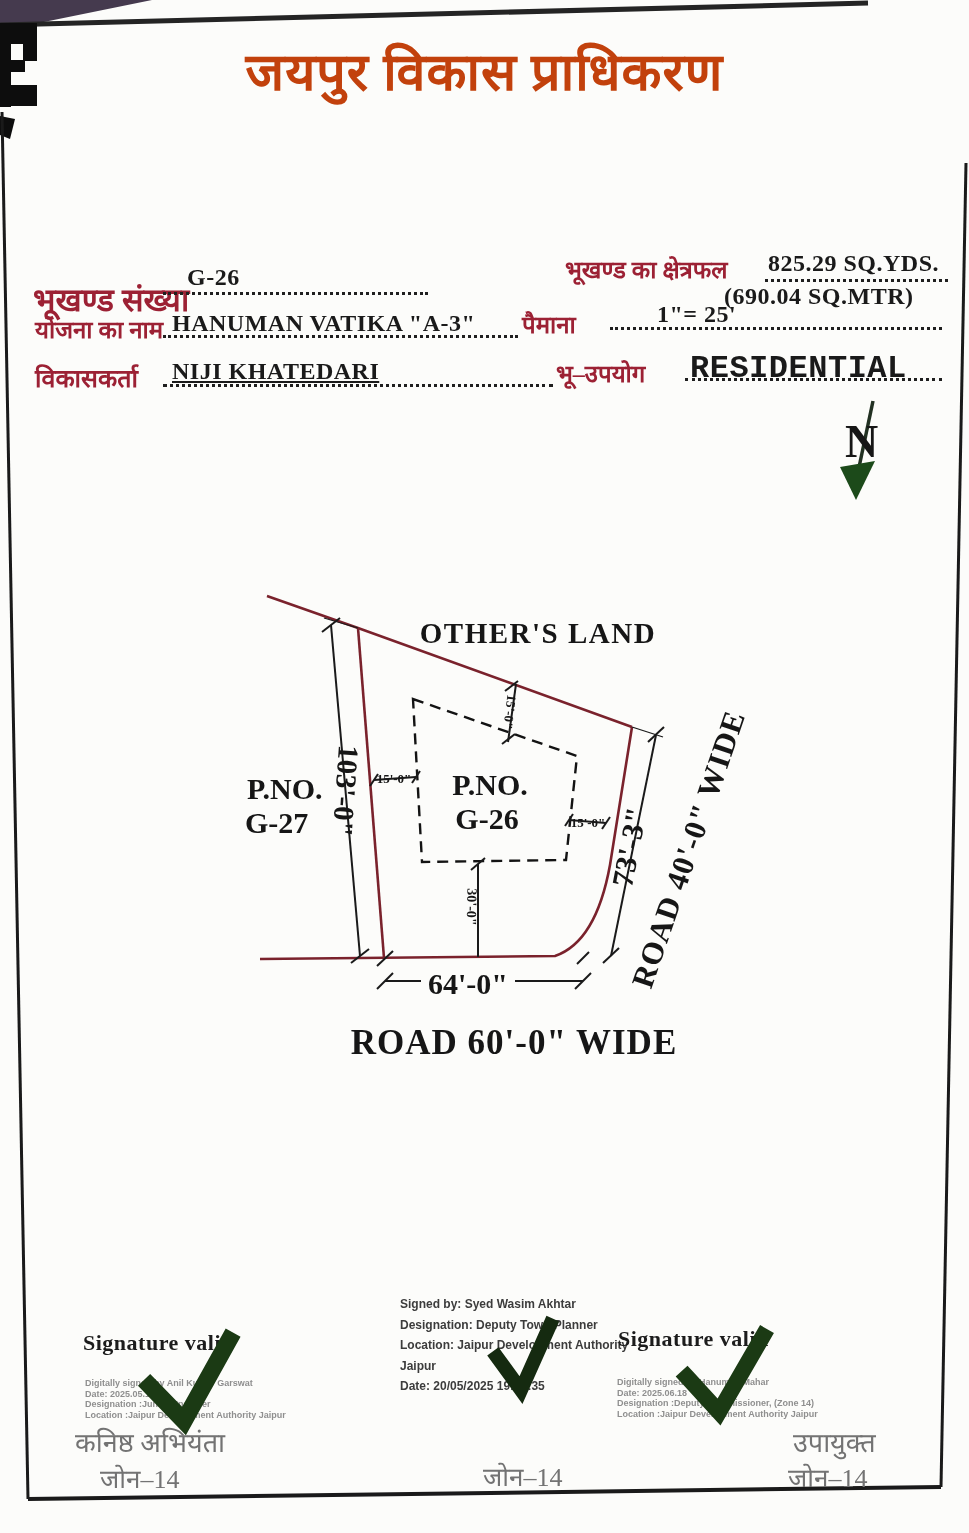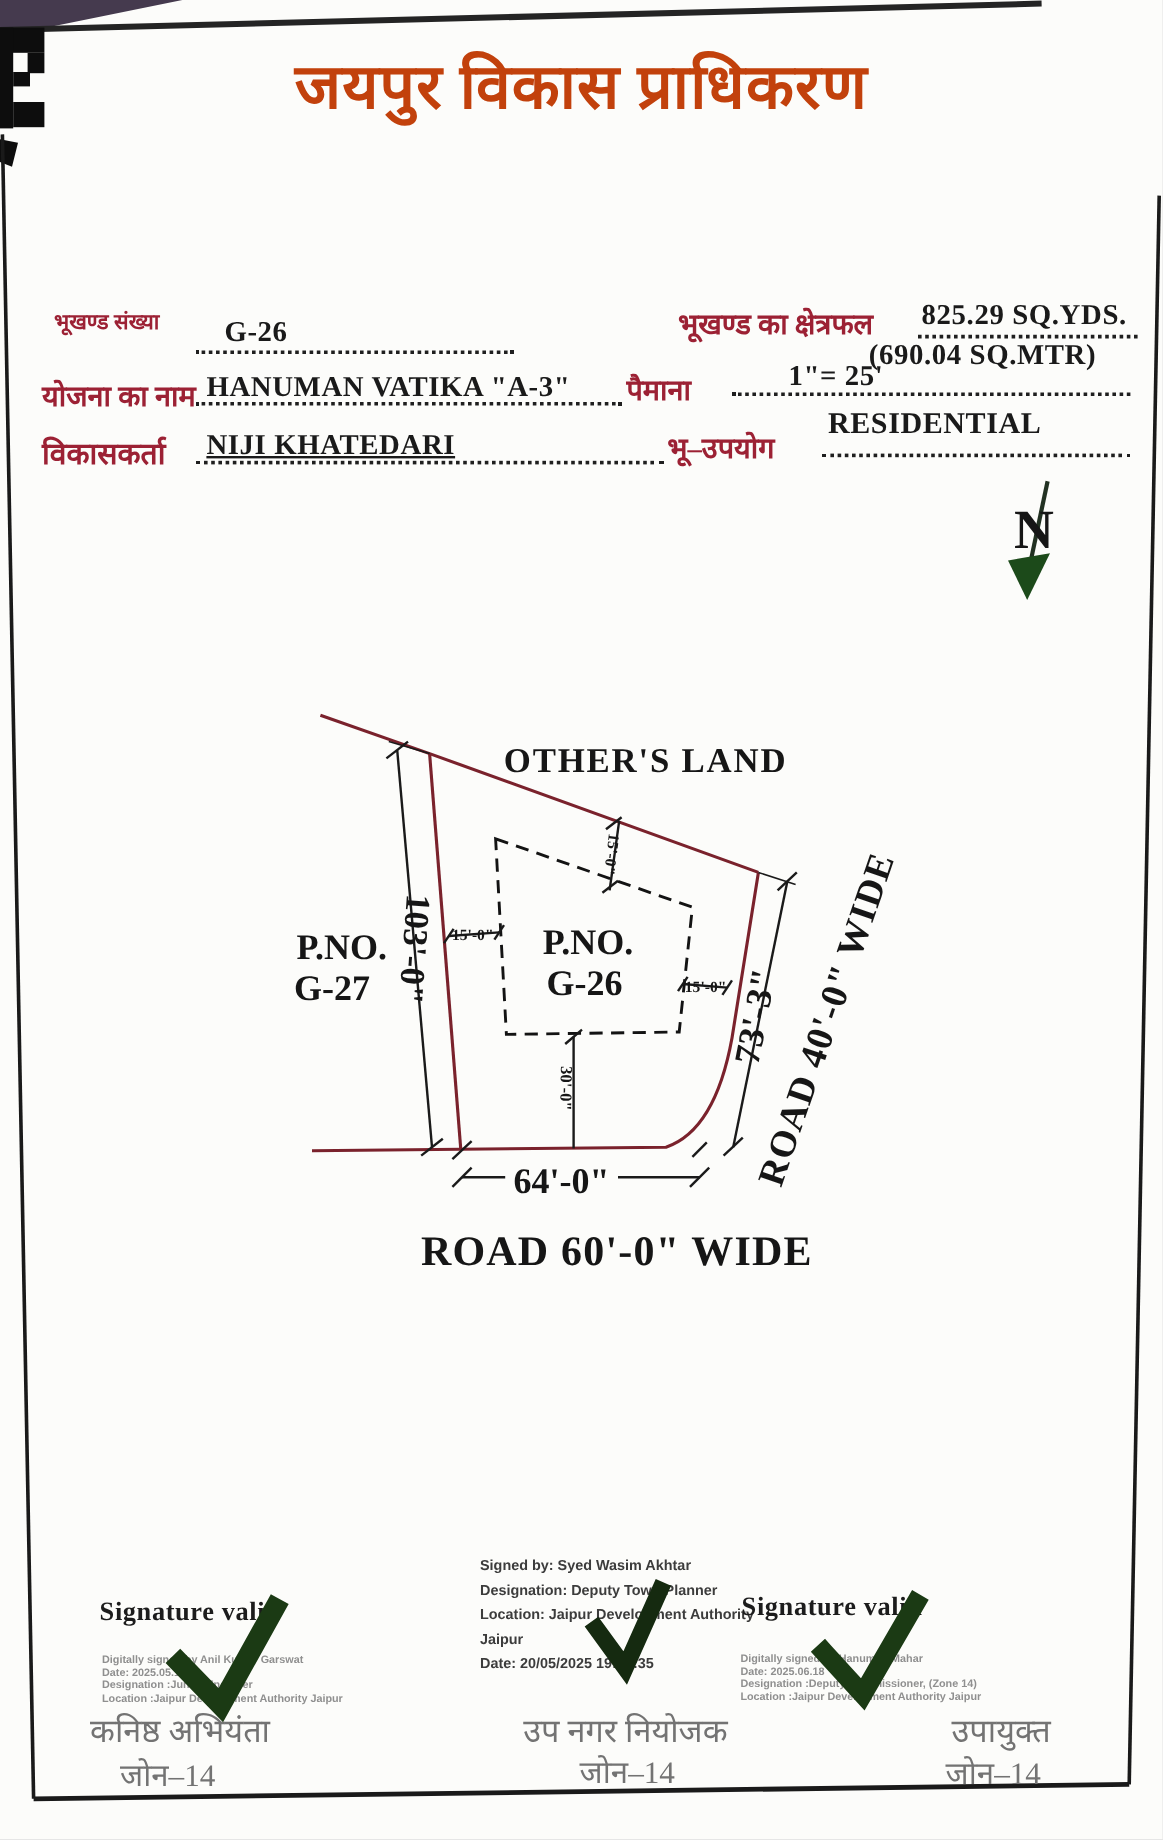--- a/index.html
+++ b/index.html
@@ -111,21 +111,21 @@
     <text x="394" y="783" font-size="13" font-weight="600" text-anchor="middle">15'-0"</text>
     <text x="588" y="827" font-size="13" font-weight="600" text-anchor="middle">15'-0"</text>
     <text transform="translate(472 907) rotate(91)" text-anchor="middle" dy="0.35em" font-size="14" font-weight="600">30'-0"</text>
 
     <text transform="translate(688 849) rotate(-71)" text-anchor="middle" dy="0.35em" font-size="31" font-weight="600" letter-spacing="1">ROAD 40'-0" WIDE</text>
     <text x="514" y="1054" font-size="35" font-weight="600" letter-spacing="1" text-anchor="middle">ROAD 60'-0" WIDE</text>
   </svg>
 
   <div class="abs hdr-title" style="z-index:2;">जयपुर विकास प्राधिकरण</div>
 
-  <div class="abs flabel" style="left:33px;top:255px;font-size:18px;z-index:2;margin-left:12px;">भूखण्ड संख्या</div>
+  <div class="abs flabel" style="left:33px;top:277px;font-size:32px;z-index:2;">भूखण्ड संख्या</div>
   <div class="abs fvalue" style="left:187px;top:264px;z-index:3;">G-26</div>
   <div class="abs dots" style="left:163px;top:292px;width:265px;z-index:2;"></div>
 
   <div class="abs flabel" style="left:565px;top:252px;z-index:2;">भूखण्ड का क्षेत्रफल</div>
   <div class="abs fvalue" style="left:768px;top:250px;z-index:3;text-align:center;">825.29 SQ.YDS.</div>
   <div class="abs dots" style="left:765px;top:279px;width:183px;z-index:2;"></div>
   <div class="abs fvalue" style="left:724px;top:283px;z-index:2;">(690.04 SQ.MTR)</div>
 
   <div class="abs flabel" style="left:35px;top:312px;z-index:2;">योजना का नाम</div>
   <div class="abs fvalue" style="left:172px;top:310px;z-index:3;">HANUMAN VATIKA "A-3"</div>
@@ -133,41 +133,40 @@
 
   <div class="abs flabel" style="left:522px;top:307px;z-index:2;">पैमाना</div>
   <div class="abs fvalue" style="left:657px;top:301px;z-index:3;">1"= 25'</div>
   <div class="abs dots" style="left:610px;top:327px;width:332px;z-index:2;"></div>
 
   <div class="abs flabel" style="left:35px;top:360px;font-size:25px;z-index:2;">विकासकर्ता</div>
   <div class="abs fvalue" style="left:172px;top:358px;z-index:3;text-decoration:underline;">NIJI KHATEDARI</div>
   <div class="abs dots" style="left:163px;top:384px;width:390px;z-index:2;"></div>
 
   <div class="abs flabel" style="left:556px;top:356px;z-index:2;">भू–उपयोग</div>
-  <div class="abs fvalue" style="left:690px;top:340px;font-size:25px;z-index:3;">RESIDENTIAL</div>
+  <div class="abs fvalue" style="left:690px;top:350px;font-size:32px;z-index:3;font-family:Liberation Mono, monospace;">RESIDENTIAL</div>
   <div class="abs dots" style="left:685px;top:378px;width:257px;z-index:2;"></div>
 
   <div class="abs sig-valid" style="left:83px;top:1330px;z-index:2;">Signature valid</div>
   <div class="abs" style="left:85px;top:1378px;z-index:2;">
     <div class="sig-small">Digitally signed by Anil Kumar Garswat</div>
     <div class="sig-small">Date: 2025.05.16</div>
     <div class="sig-small">Designation :Junior Engineer</div>
     <div class="sig-small">Location :Jaipur Development Authority Jaipur</div>
   </div>
   <div class="abs sig-hindi" style="left:75px;top:1423px;z-index:2;">कनिष्ठ अभियंता</div>
   <div class="abs sig-hindi" style="left:100px;top:1460px;font-size:26px;z-index:2;">जोन–14</div>
 
   <div class="abs" style="left:400px;top:1294px;z-index:2;">
     <div class="sig-small-dark">Signed by: Syed Wasim Akhtar</div>
     <div class="sig-small-dark">Designation: Deputy Town Planner</div>
     <div class="sig-small-dark">Location: Jaipur Development Authority</div>
     <div class="sig-small-dark">Jaipur</div>
     <div class="sig-small-dark">Date: 20/05/2025 19:37:35</div>
   </div>
-  <div class="abs sig-hindi" style="left:436px;top:1423px;z-index:2;">उप नगर नियोजक</div>
   <div class="abs sig-hindi" style="left:483px;top:1458px;font-size:26px;z-index:2;">जोन–14</div>
 
   <div class="abs sig-valid" style="left:618px;top:1326px;z-index:2;">Signature valid</div>
   <div class="abs" style="left:617px;top:1377px;z-index:2;">
     <div class="sig-small">Digitally signed by Hanuman Mahar</div>
     <div class="sig-small">Date: 2025.06.18</div>
     <div class="sig-small">Designation :Deputy Commissioner, (Zone 14)</div>
     <div class="sig-small">Location :Jaipur Development Authority Jaipur</div>
   </div>
   <div class="abs sig-hindi" style="left:793px;top:1423px;z-index:2;">उपायुक्त</div>

